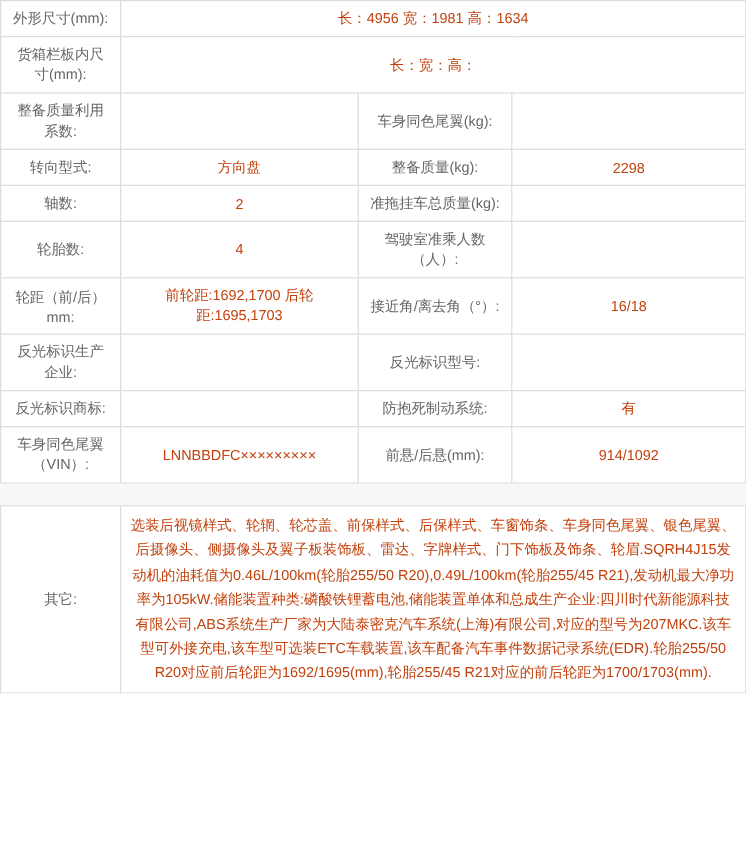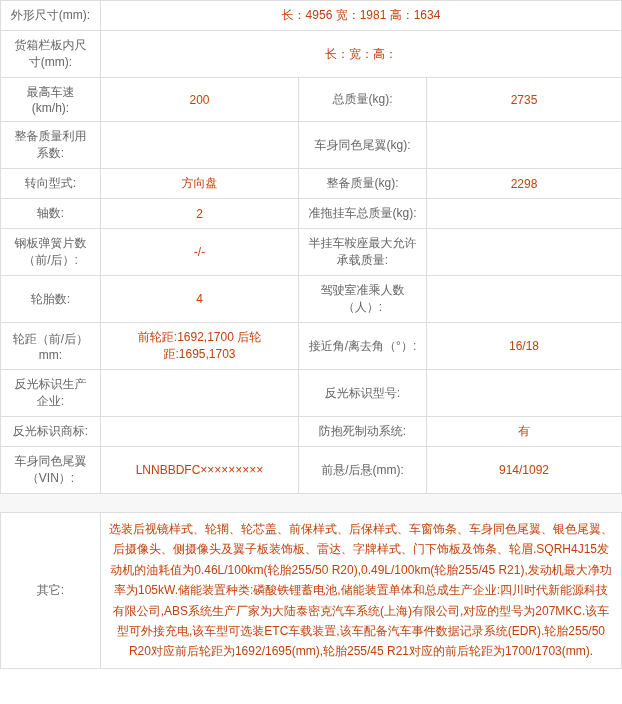--- a/index.html
+++ b/index.html
@@ -26,47 +26,35 @@
   <tbody>
       <tr>
         <td class="lbl">外形尺寸(mm):</td>
         <td class="val" colspan="3">长：4956 宽：1981 高：1634</td>
       </tr>
   <tr>
         <td class="lbl">货箱栏板内尺寸(mm):</td>
         <td class="val" colspan="3">长：宽：高：</td>
       </tr>
   <tr>
-        <td class="lbl">最高车速(km/h):</td>
-        <td class="val">200</td>
-        <td class="lbl2">总质量(kg):</td>
-        <td class="val">2735</td>
-      </tr>
-  <tr>
         <td class="lbl">整备质量利用系数:</td>
         <td class="val"></td>
         <td class="lbl2">车身同色尾翼(kg):</td>
         <td class="val"></td>
       </tr>
   <tr>
         <td class="lbl">转向型式:</td>
         <td class="val">方向盘</td>
         <td class="lbl2">整备质量(kg):</td>
         <td class="val">2298</td>
       </tr>
   <tr>
         <td class="lbl">轴数:</td>
         <td class="val">2</td>
         <td class="lbl2">准拖挂车总质量(kg):</td>
-        <td class="val"></td>
-      </tr>
-  <tr>
-        <td class="lbl">钢板弹簧片数（前/后）:</td>
-        <td class="val">-/-</td>
-        <td class="lbl2">半挂车鞍座最大允许承载质量:</td>
         <td class="val"></td>
       </tr>
   <tr>
         <td class="lbl">轮胎数:</td>
         <td class="val">4</td>
         <td class="lbl2">驾驶室准乘人数（人）:</td>
         <td class="val"></td>
       </tr>
   <tr>
         <td class="lbl">轮距（前/后）mm:</td>

